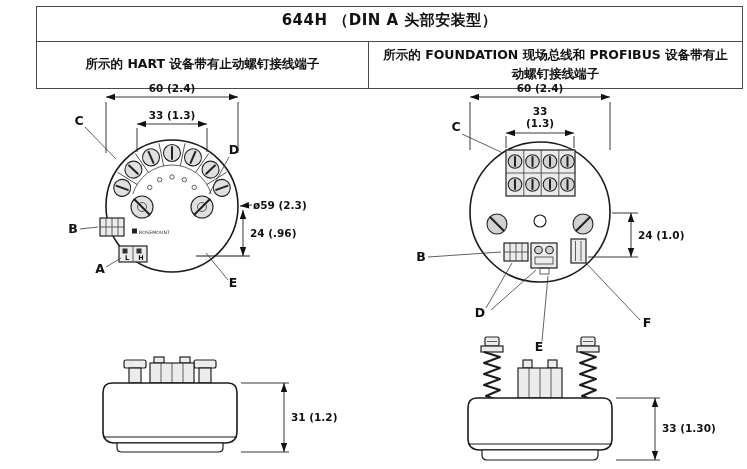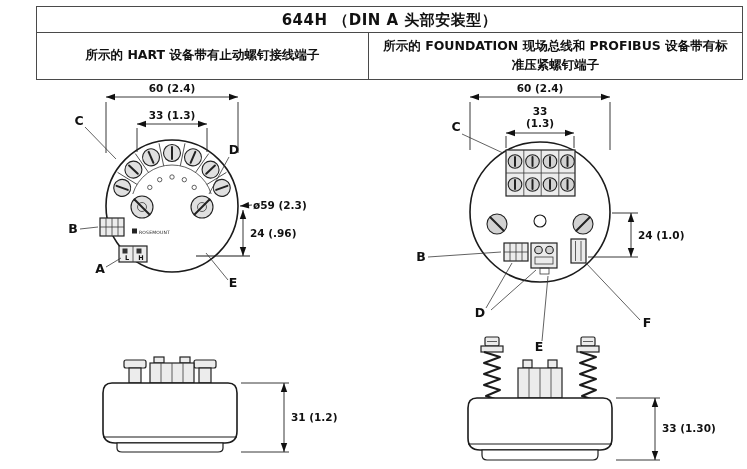--- a/index.html
+++ b/index.html
@@ -1,19 +1,19 @@
 <!DOCTYPE html>
 <html><head>
 <meta charset="utf-8">
 <style>
   html,body{margin:0;padding:0;background:#ffffff;}
   .sheet{position:relative;width:747px;height:469px;background:#ffffff;overflow:hidden;
          font-family:"DejaVu Sans","Liberation Sans",sans-serif;color:#111;}
   .hdr{position:absolute;left:36px;top:6px;width:707px;border:1.5px solid #4a4a4a;box-sizing:border-box;background:#fff;}
-  .hdr-title{border-bottom:1.5px solid #4a4a4a;text-align:center;font-weight:bold;font-size:15px;padding:4px 0 2px;letter-spacing:.5px;}
+  .hdr-title{border-bottom:1.5px solid #4a4a4a;text-align:center;font-weight:bold;font-size:15px;padding:4px 0 11px;letter-spacing:.5px;}
   .hdr-cols{display:flex;justify-content:flex-end;}
   .hdr-cell{box-sizing:border-box;display:flex;align-items:center;justify-content:center;text-align:center;
             font-weight:bold;font-size:12.5px;line-height:1.5;padding:4px 10px;min-height:42px;}
   .hdr-cell.l{flex:0 0 332px;border-right:1.5px solid #4a4a4a;}
   .hdr-cell.r{flex:1;}
   svg.drawing{position:absolute;left:0;top:0;}
   .ln2{fill:none;stroke:#1b1b1b;stroke-width:1.1;}
   .thin{fill:none;stroke:#3a3a3a;stroke-width:.8;}
   .dimln{fill:none;stroke:#222;stroke-width:.9;}
   .body{fill:#ffffff;stroke:#1b1b1b;stroke-width:1.6;}
@@ -34,21 +34,21 @@
 
 <div class="sheet">
 
   <div class="hdr">
     <div class="hdr-title">644H （DIN A 头部安装型）</div>
     <div class="hdr-cols">
       <div class="hdr-cell l">
         <span>所示的 HART 设备带有止动螺钉接线端子</span>
       </div>
       <div class="hdr-cell r">
-        <span>所示的 FOUNDATION 现场总线和 PROFIBUS 设备带有标准压紧螺钉端子</span>
+        <span>所示的 FOUNDATION 现场总线和 PROFIBUS 设备带有止动螺钉接线端子</span>
       </div>
     </div>
   </div>
 
   <svg class="drawing" width="747" height="469" viewBox="0 0 747 469">
     <defs>
       <marker id="arw" markerWidth="11" markerHeight="9" refX="9.5" refY="4" orient="auto-start-reverse" markerUnits="userSpaceOnUse">
         <path d="M0.5,0.8 L9.5,4 L0.5,7.2 Z" fill="#111"></path>
       </marker>
     </defs>

